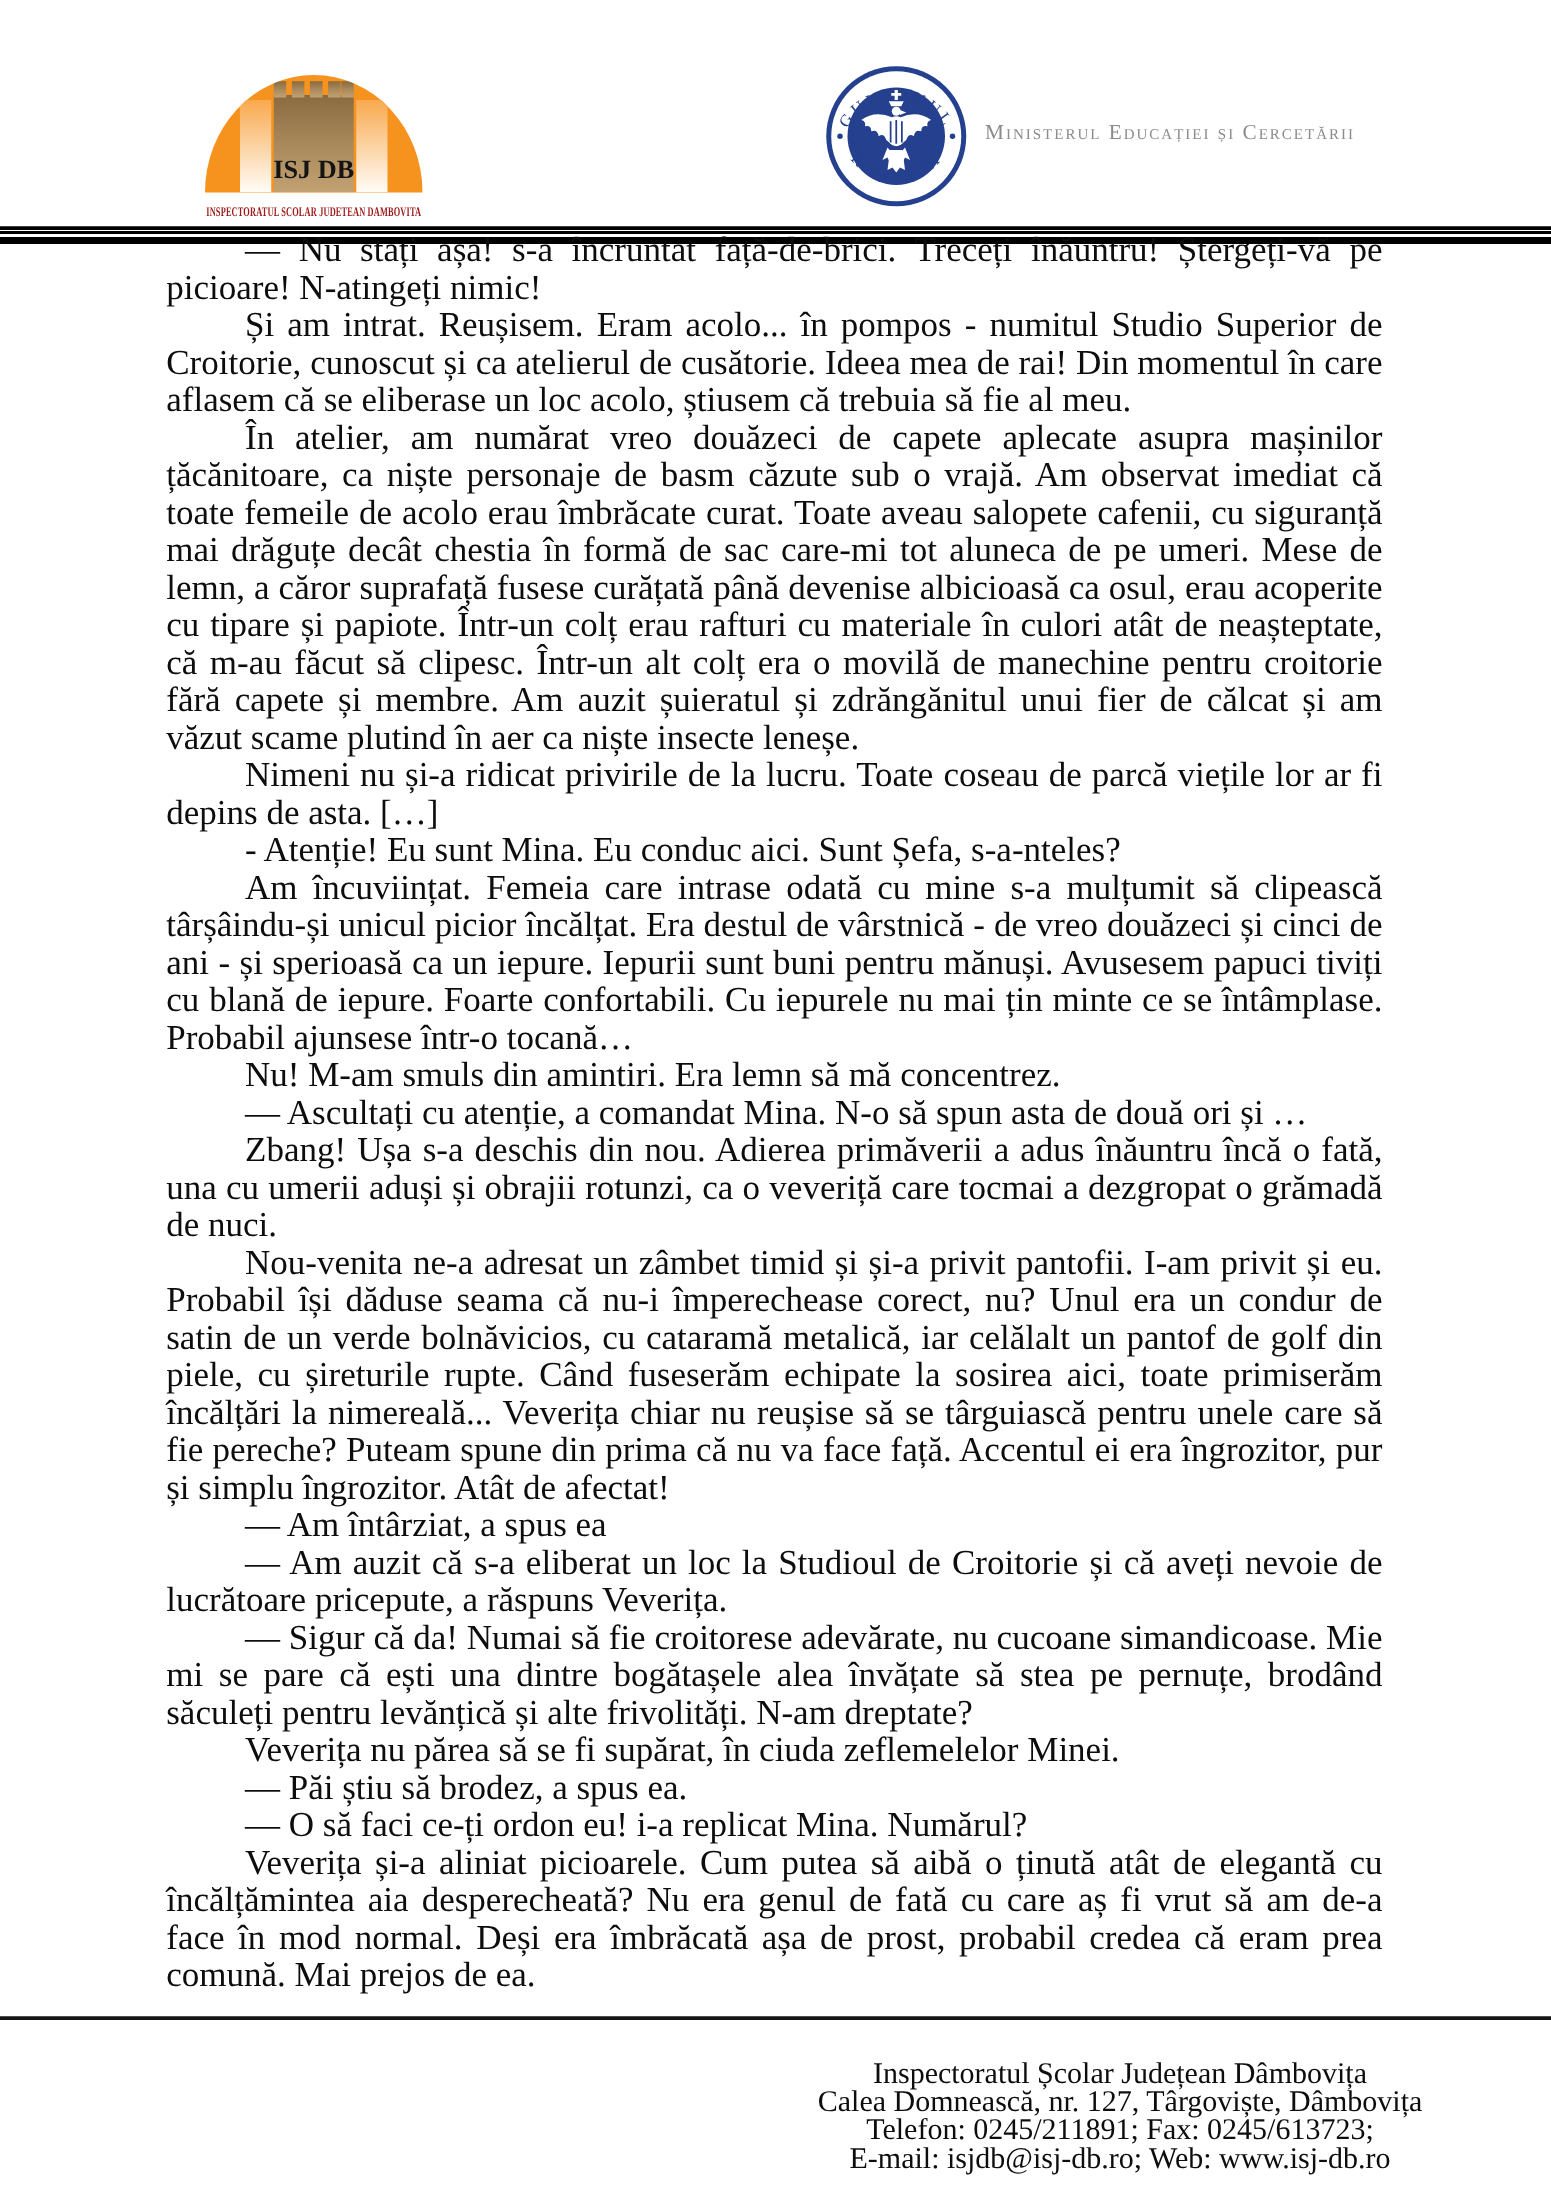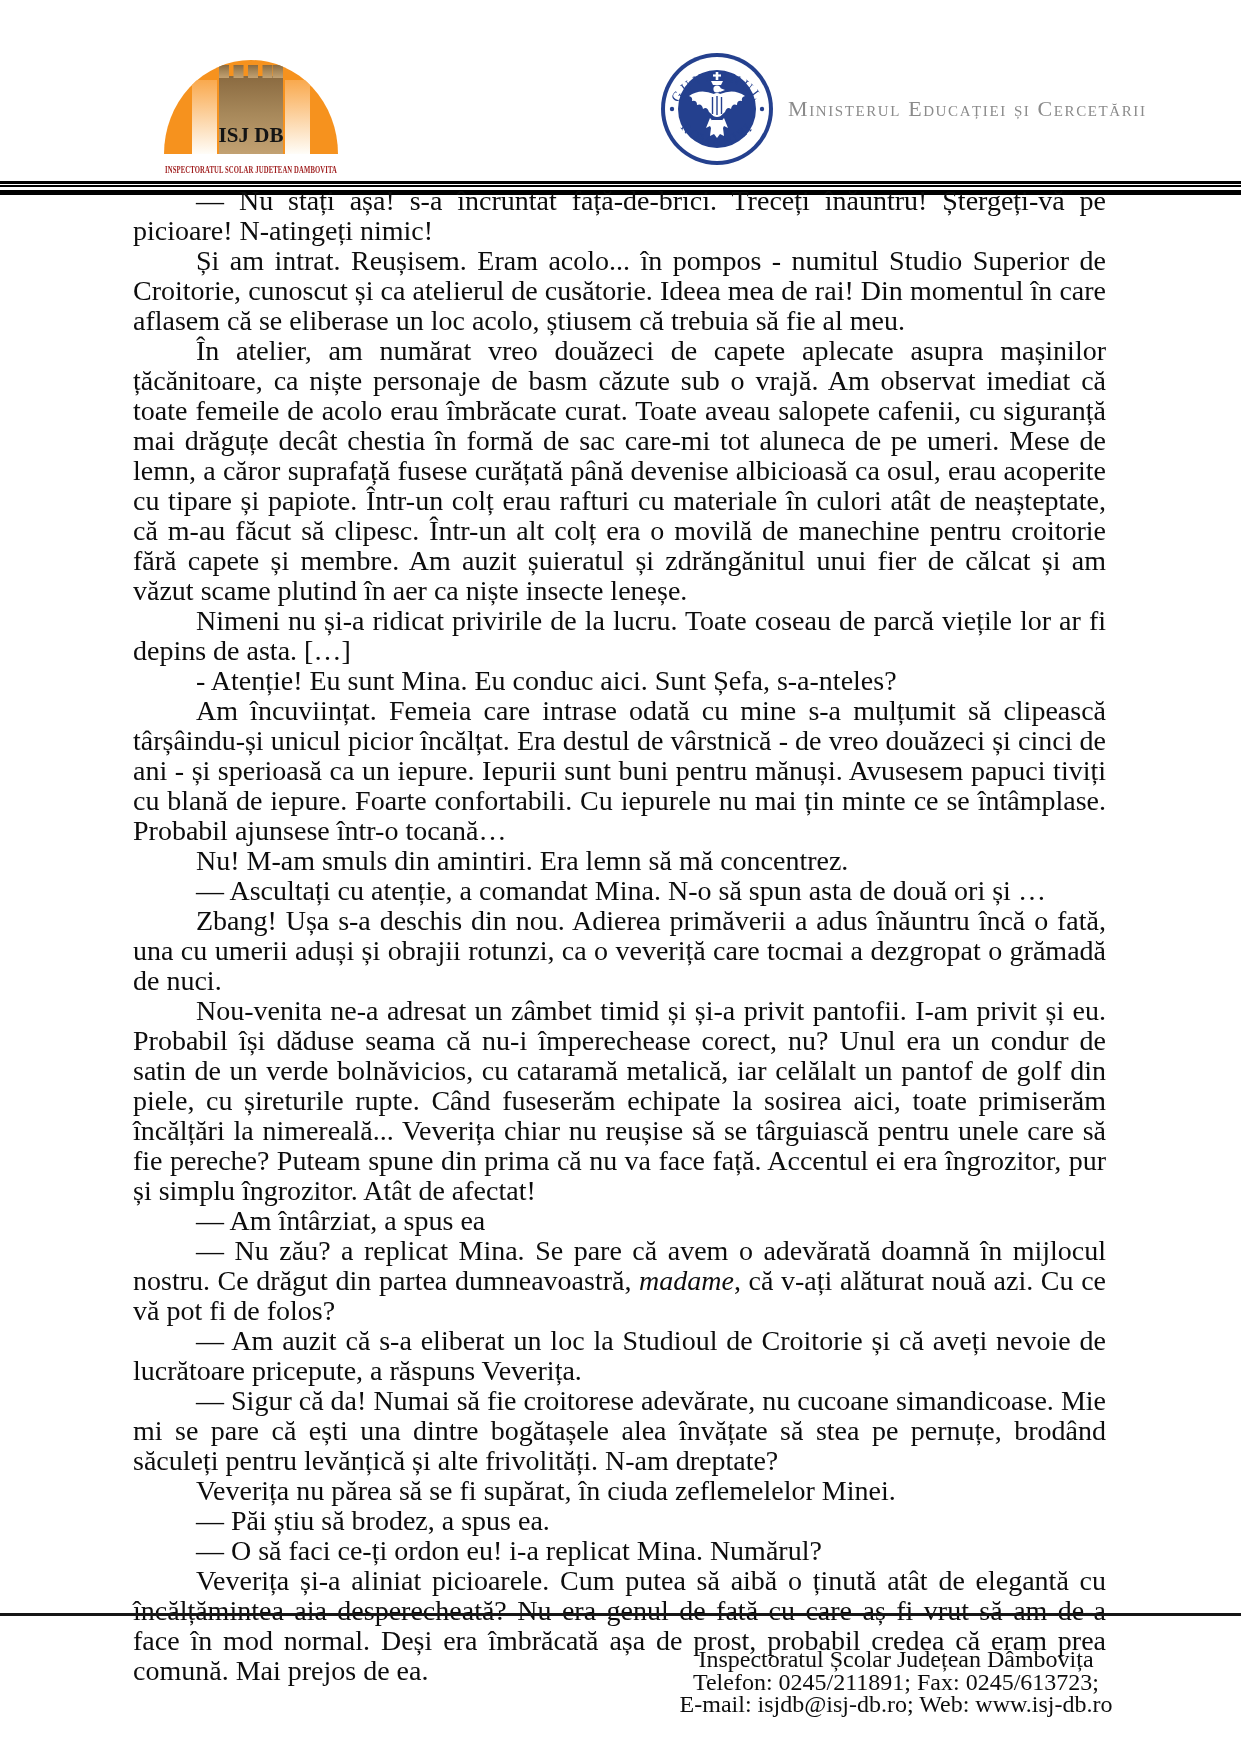--- a/index.html
+++ b/index.html
@@ -12,21 +12,21 @@
   }
   .page { position: relative; width: 1241px; height: 1755px; background: #fff; }
 
   
   .isj-logo { position: absolute; left: 160px; top: 52px; width: 182px; height: 126px; font-weight: bold; }
   .gov-logo { position: absolute; left: 660px; top: 52px; width: 114px; height: 114px; }
   .ministry-label {
     position: absolute; left: 788px; top: 96px;
     font-family: "Liberation Serif", serif;
     font-variant: small-caps;
-    font-size: 22px; letter-spacing: 1.6px;
+    font-size: 17px; letter-spacing: 1.6px;
     color: #8b8b8b; white-space: nowrap;
   }
 
   
   .header-rule {
     position: absolute; left: 0; top: 181px; width: 1241px; height: 15px;
     background: linear-gradient(
       #000 0px, #000 3px,
       #fff 3px, #fff 4px,
       #000 4px, #000 6px,
@@ -144,30 +144,30 @@
       <p class="para"><span>Și am intrat. Reușisem. Eram acolo... în pompos - numitul Studio Superior de Croitorie, cunoscut și ca atelierul de cusătorie. Ideea mea de rai! Din momentul în care aflasem că se eliberase un loc acolo, știusem că trebuia să fie al meu.</span></p>
       <p class="para"><span>În atelier, am numărat vreo douăzeci de capete aplecate asupra mașinilor țăcănitoare, ca niște personaje de basm căzute sub o vrajă. Am observat imediat că toate femeile de acolo erau îmbrăcate curat. Toate aveau salopete cafenii, cu siguranță mai drăguțe decât chestia în formă de sac care-mi tot aluneca de pe umeri. Mese de lemn, a căror suprafață fusese curățată până devenise albicioasă ca osul, erau acoperite cu tipare și papiote. Într-un colț erau rafturi cu materiale în culori atât de neașteptate, că m-au făcut să clipesc. Într-un alt colț era o movilă de manechine pentru croitorie fără capete și membre. Am auzit șuieratul și zdrăngănitul unui fier de călcat și am văzut scame plutind în aer ca niște insecte leneșe.</span></p>
       <p class="para"><span>Nimeni nu și-a ridicat privirile de la lucru. Toate coseau de parcă viețile lor ar fi depins de asta. […]</span></p>
       <p class="para"><span>- Atenție! Eu sunt Mina. Eu conduc aici. Sunt Șefa, s-a-nteles?</span></p>
       <p class="para"><span>Am încuviințat. Femeia care intrase odată cu mine s-a mulțumit să clipească târșâindu-și unicul picior încălțat. Era destul de vârstnică - de vreo douăzeci și cinci de ani - și sperioasă ca un iepure. Iepurii sunt buni pentru mănuși. Avusesem papuci tiviți cu blană de iepure. Foarte confortabili. Cu iepurele nu mai țin minte ce se întâmplase. Probabil ajunsese într-o tocană…</span></p>
       <p class="para"><span>Nu! M-am smuls din amintiri. Era lemn să mă concentrez.</span></p>
       <p class="para"><span>— Ascultați cu atenție, a comandat Mina. N-o să spun asta de două ori și …</span></p>
       <p class="para"><span>Zbang! Ușa s-a deschis din nou. Adierea primăverii a adus înăuntru încă o fată, una cu umerii aduși și obrajii rotunzi, ca o veveriță care tocmai a dezgropat o grămadă de nuci.</span></p>
       <p class="para"><span>Nou-venita ne-a adresat un zâmbet timid și și-a privit pantofii. I-am privit și eu. Probabil își dăduse seama că nu-i împerechease corect, nu? Unul era un condur de satin de un verde bolnăvicios, cu cataramă metalică, iar celălalt un pantof de golf din piele, cu șireturile rupte. Când fuseserăm echipate la sosirea aici, toate primiserăm încălțări la nimereală... Veverița chiar nu reușise să se târguiască pentru unele care să fie pereche? Puteam spune din prima că nu va face față. Accentul ei era îngrozitor, pur și simplu îngrozitor. Atât de afectat!</span></p>
       <p class="para"><span>— Am întârziat, a spus ea</span></p>
-      <p class="para"><span>— Nu zău? a replicat Mina. Se pare că avem o adevărată doamnă în mijlocul nostru. Ce drăgut din partea dumneavoastră, </span><span class="italic">madame</span><span>, că v-ați alăturat nouă azi. Cu ce vă pot fi de folos?</span></p>
       <p class="para"><span>— Am auzit că s-a eliberat un loc la Studioul de Croitorie și că aveți nevoie de lucrătoare pricepute, a răspuns Veverița.</span></p>
       <p class="para"><span>— Sigur că da! Numai să fie croitorese adevărate, nu cucoane simandicoase. Mie mi se pare că ești una dintre bogătașele alea învățate să stea pe pernuțe, brodând săculeți pentru levănțică și alte frivolități. N-am dreptate?</span></p>
       <p class="para"><span>Veverița nu părea să se fi supărat, în ciuda zeflemelelor Minei.</span></p>
       <p class="para"><span>— Păi știu să brodez, a spus ea.</span></p>
       <p class="para"><span>— O să faci ce-ți ordon eu! i-a replicat Mina. Numărul?</span></p>
       <p class="para"><span>Veverița și-a aliniat picioarele. Cum putea să aibă o ținută atât de elegantă cu încălțămintea aia desperecheată? Nu era genul de fată cu care aș fi vrut să am de-a face în mod normal. Deși era îmbrăcată așa de prost, probabil credea că eram prea comună. Mai prejos de ea.</span></p>
     </div>
 
   <div class="footer-rule"></div>
 
   <div class="footer-block">
     <div class="fline">Inspectoratul Școlar Județean Dâmbovița</div>
+    <div class="fline">Calea Domnească,  nr. 127, Târgoviște, Dâmbovița</div>
     <div class="fline">Telefon: 0245/211891;  Fax: 0245/613723;</div>
     <div class="fline">E-mail:  isjdb@isj-db.ro; Web: www.isj-db.ro</div>
   </div>
 
 </div>
 
 </body></html>

